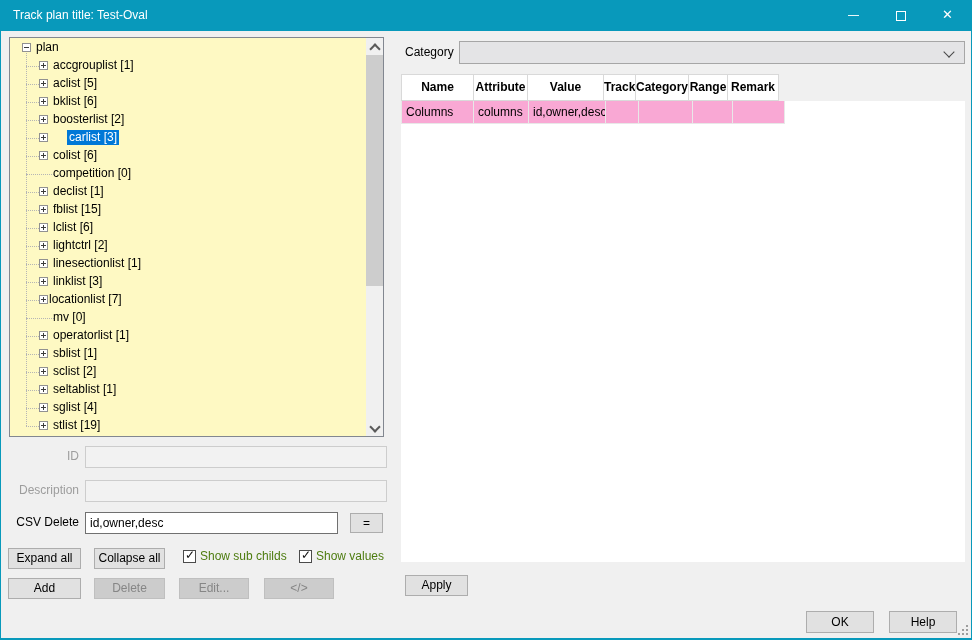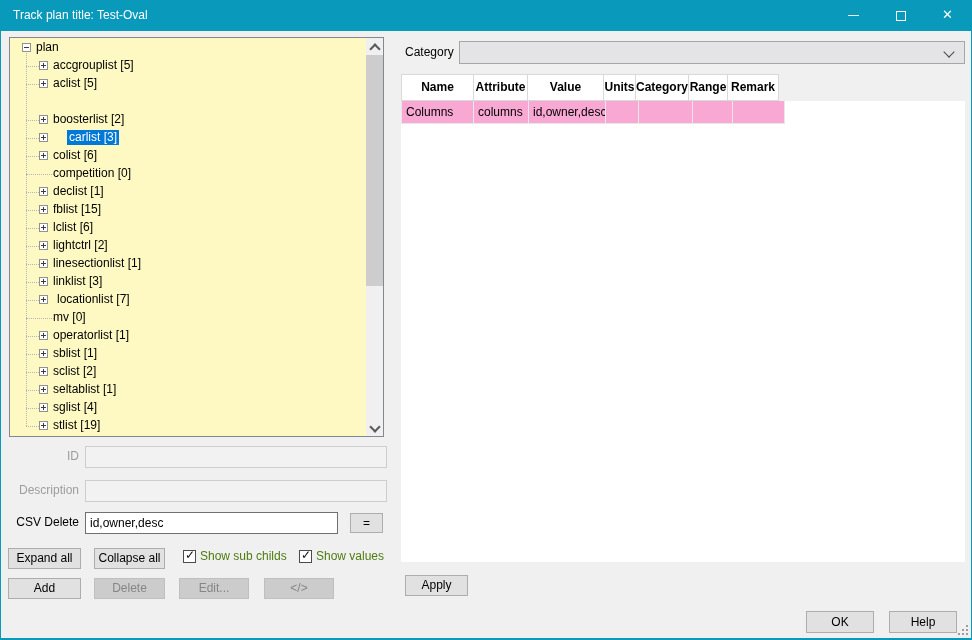--- a/index.html
+++ b/index.html
@@ -98,29 +98,37 @@
             <span class="exp-h"></span>
           </span>
           <span class="tree-label" style="left: 24px;">plan</span>
         </div>
         <div class="tree-row" style="top: 19px;">
           <span class="tree-conn" style="left: 16px; width: 13px;"></span>
           <span class="expander" style="left: 29px;">
             <span class="exp-h"></span>
             <span class="exp-v"></span>
           </span>
-          <span class="tree-label" style="left: 41px;">accgrouplist [5]</span>
+          <span class="tree-label" style="left: 41px;">accgrouplist [1]</span>
         </div>
         <div class="tree-row" style="top: 37px;">
           <span class="tree-conn" style="left: 16px; width: 13px;"></span>
           <span class="expander" style="left: 29px;">
             <span class="exp-h"></span>
             <span class="exp-v"></span>
           </span>
           <span class="tree-label" style="left: 41px;">aclist [5]</span>
+        </div>
+        <div class="tree-row" style="top: 55px;">
+          <span class="tree-conn" style="left: 16px; width: 13px;"></span>
+          <span class="expander" style="left: 29px;">
+            <span class="exp-h"></span>
+            <span class="exp-v"></span>
+          </span>
+          <span class="tree-label" style="left: 41px;">bklist [6]</span>
         </div>
         <div class="tree-row" style="top: 73px;">
           <span class="tree-conn" style="left: 16px; width: 13px;"></span>
           <span class="expander" style="left: 29px;">
             <span class="exp-h"></span>
             <span class="exp-v"></span>
           </span>
           <span class="tree-label" style="left: 41px;">boosterlist [2]</span>
         </div>
         <div class="tree-row" style="top: 91px;">
@@ -190,21 +198,21 @@
             <span class="exp-v"></span>
           </span>
           <span class="tree-label" style="left: 41px;">linklist [3]</span>
         </div>
         <div class="tree-row" style="top: 253px;">
           <span class="tree-conn" style="left: 16px; width: 13px;"></span>
           <span class="expander" style="left: 29px;">
             <span class="exp-h"></span>
             <span class="exp-v"></span>
           </span>
-          <span class="tree-label" style="left: 45px; text-align: right;">locationlist [7]</span>
+          <span class="tree-label" style="left: 37px; text-align: right;">locationlist [7]</span>
         </div>
         <div class="tree-row" style="top: 271px;">
           <span class="tree-conn" style="left: 16px; width: 28px;"></span>
           <span class="tree-label" style="left: 41px;">mv [0]</span>
         </div>
         <div class="tree-row" style="top: 289px;">
           <span class="tree-conn" style="left: 16px; width: 13px;"></span>
           <span class="expander" style="left: 29px;">
             <span class="exp-h"></span>
             <span class="exp-v"></span>
@@ -294,21 +302,21 @@
   <span class="cat-label">Category</span>
   <div class="combo">
     <span></span>
     <span class="combo-chev"></span>
   </div>
   <div class="grid-white"></div>
   <div class="grid-header" id="grid-header">
       <div class="gh-cell" style="width: 73px;">Name</div>
       <div class="gh-cell" style="width: 55px;">Attribute</div>
       <div class="gh-cell" style="width: 77px;">Value</div>
-      <div class="gh-cell" style="width: 33px;">Units</div>
+      <div class="gh-cell" style="width: 33px;">Track</div>
       <div class="gh-cell" style="width: 54px;">Category</div>
       <div class="gh-cell" style="width: 40px;">Range</div>
       <div class="gh-cell" style="width: 52px;">Remark</div>
     </div>
   <div id="grid-rows">
       <div class="grid-row" style="top: 101px;">
         <div class="gr-cell" style="width: 73px;">Columns</div>
         <div class="gr-cell" style="width: 55px;">columns</div>
         <div class="gr-cell" style="width: 77px;">id,owner,desc</div>
         <div class="gr-cell" style="width: 33px;"></div>

